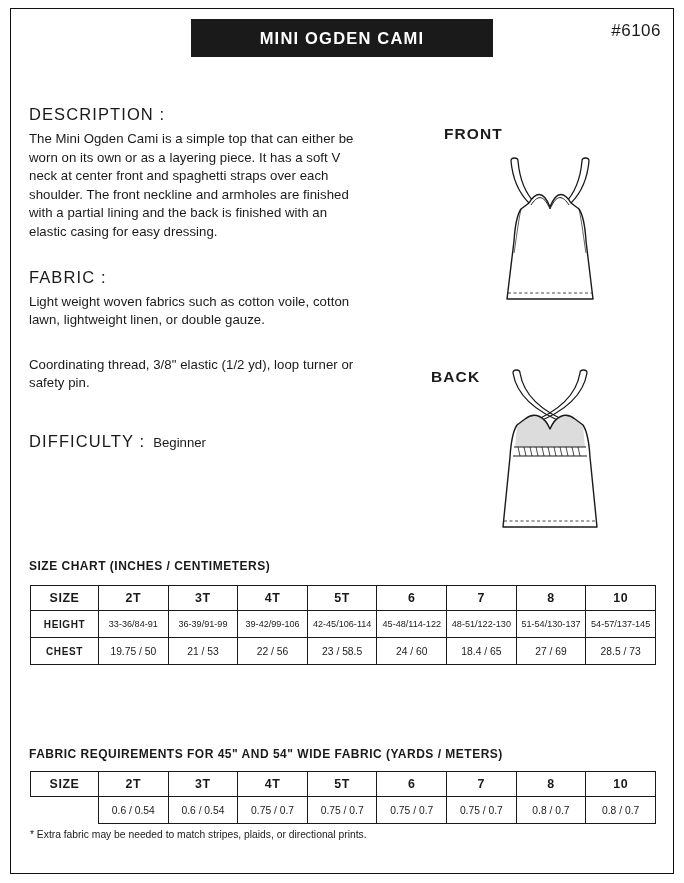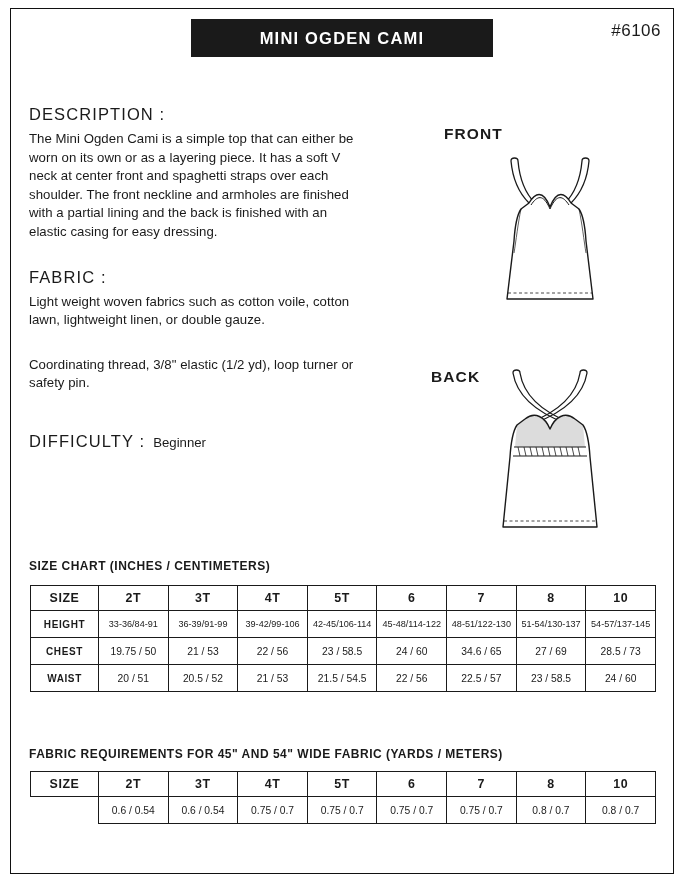--- a/index.html
+++ b/index.html
@@ -281,34 +281,23 @@
         <td class="data-cell small">51-54/130-137</td>
         <td class="data-cell small">54-57/137-145</td>
       </tr>
       <tr>
         <td class="row-label">CHEST</td>
         <td class="data-cell">19.75 / 50</td>
         <td class="data-cell">21 / 53</td>
         <td class="data-cell">22 / 56</td>
         <td class="data-cell">23 / 58.5</td>
         <td class="data-cell">24 / 60</td>
-        <td class="data-cell">34.6 / 65</td>
+        <td class="data-cell">18.4 / 65</td>
         <td class="data-cell">27 / 69</td>
         <td class="data-cell">28.5 / 73</td>
-      </tr>
-      <tr>
-        <td class="row-label">WAIST</td>
-        <td class="data-cell">20 / 51</td>
-        <td class="data-cell">20.5 / 52</td>
-        <td class="data-cell">21 / 53</td>
-        <td class="data-cell">21.5 / 54.5</td>
-        <td class="data-cell">22 / 56</td>
-        <td class="data-cell">22.5 / 57</td>
-        <td class="data-cell">23 / 58.5</td>
-        <td class="data-cell">24 / 60</td>
       </tr>
     </tbody>
   </table>
 
   <div class="table-title" id="fabric-req-title">FABRIC REQUIREMENTS FOR 45" AND 54" WIDE FABRIC (YARDS / METERS)</div>
   <table id="fabric-table">
     <colgroup>
       <col class="c0">
         <col class="cx">
         <col class="cx">
@@ -340,14 +329,15 @@
         <td class="fabric-cell">0.75 / 0.7</td>
         <td class="fabric-cell">0.75 / 0.7</td>
         <td class="fabric-cell">0.75 / 0.7</td>
         <td class="fabric-cell">0.75 / 0.7</td>
         <td class="fabric-cell">0.8 / 0.7</td>
         <td class="fabric-cell">0.8 / 0.7</td>
       </tr>
     </tbody>
   </table>
 
+  <div class="footnote">* Extra fabric may be needed to match stripes, plaids, or directional prints.</div>
 
 </div>
 
 </body></html>

